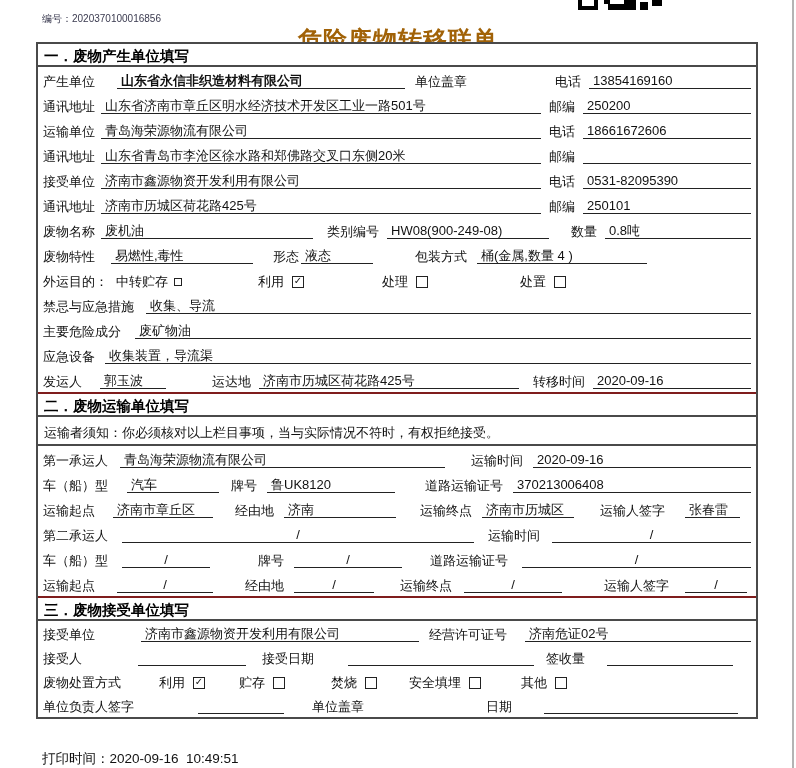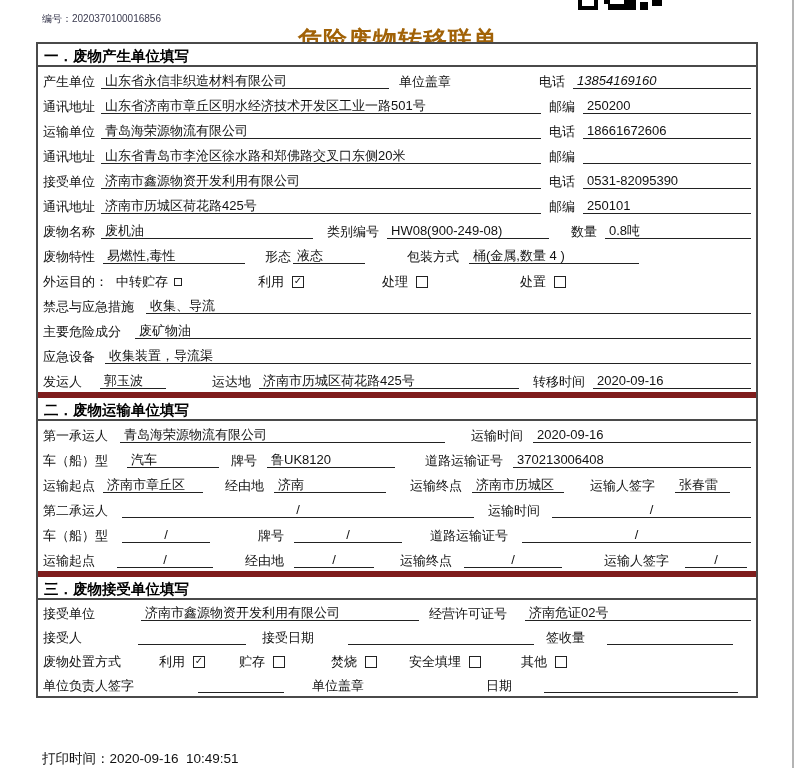--- a/index.html
+++ b/index.html
@@ -9,21 +9,21 @@
   
   .serial{position:absolute;left:42px;top:12px;font-size:10px;color:#3a3a4f;white-space:pre;}
   .doc-title{position:absolute;left:0;right:0;top:3px;text-align:center;
              font-size:24px;font-weight:bold;color:#a16207;letter-spacing:1px;margin-top:21px;}
   .qr{position:absolute;left:578px;top:0;width:86px;height:10px;}
   .qr div{position:absolute;background:#000;}
 
   
   .form-table{position:absolute;left:36px;top:42px;width:722px;box-sizing:border-box;
               border:2px solid #4a4a4a;background:#fff;}
-  .form-section + .form-section{border-top:6px solid #7f1d1d;}
+  .form-section + .form-section{border-top:2px solid #7f1d1d;}
   .section-title{box-sizing:border-box;height:23px;padding:3px 6px 0;
                  font-size:14.5px;font-weight:bold;border-bottom:2px solid #4a4a4a;color:#000;}
   .notice{box-sizing:border-box;height:29px;padding:7px 6px 0;font-size:13px;
           border-bottom:2px solid #4a4a4a;}
   .row{display:flex;align-items:flex-end;box-sizing:border-box;height:25px;padding:0 5px 3px;}
   .form-section:last-child .row{height:24px;}
   .lbl,.txt{font-size:13px;line-height:15px;white-space:nowrap;flex:0 0 auto;}
   .fld{box-sizing:border-box;flex:0 0 auto;height:16px;line-height:15px;font-size:13px;
        padding:0 4px;border-bottom:1.5px solid #222;white-space:nowrap;overflow:hidden;}
   .fld.flex{flex:1 1 auto;}
@@ -55,24 +55,24 @@
     <div style="left:46px;top:0;width:12px;height:10px"></div>
     <div style="left:62px;top:2px;width:8px;height:8px"></div>
     <div style="left:74px;top:0;width:10px;height:6px"></div>
   </div>
 
   <div class="form-table" id="form-root">
       <div class="form-section">
         <div class="section-title">一．废物产生单位填写</div>
         <div class="row">
           <span class="lbl">产生单位</span>
-          <span class="fld" style="width: 288px; margin-left: 6px;">山东省永信非织造材料有限公司</span>
+          <span class="fld" style="width: 288px; margin-left: 22px; font-weight: bold;">山东省永信非织造材料有限公司</span>
           <span class="txt" style="margin-left: 10px;">单位盖章</span>
           <span class="lbl" style="margin-left: 88px;">电话</span>
-          <span class="fld flex" style="margin-left: 8px; font-style: italic;">13854169160</span>
+          <span class="fld flex" style="margin-left: 8px;">13854169160</span>
         </div>
         <div class="row">
           <span class="lbl">通讯地址</span>
           <span class="fld" style="width: 440px; margin-left: 6px;">山东省济南市章丘区明水经济技术开发区工业一路501号</span>
           <span class="lbl" style="margin-left: 8px;">邮编</span>
           <span class="fld flex" style="margin-left: 8px;">250200</span>
         </div>
         <div class="row">
           <span class="lbl">运输单位</span>
           <span class="fld" style="width: 440px; margin-left: 6px;">青岛海荣源物流有限公司</span>
@@ -100,21 +100,21 @@
         <div class="row">
           <span class="lbl">废物名称</span>
           <span class="fld" style="width: 212px; margin-left: 6px;">废机油</span>
           <span class="lbl" style="margin-left: 14px;">类别编号</span>
           <span class="fld" style="width: 162px; margin-left: 8px;">HW08(900-249-08)</span>
           <span class="lbl" style="margin-left: 22px;">数量</span>
           <span class="fld flex" style="margin-left: 8px;">0.8吨</span>
         </div>
         <div class="row">
           <span class="lbl">废物特性</span>
-          <span class="fld" style="width: 142px; margin-left: 8px;">易燃性,毒性</span>
+          <span class="fld" style="width: 142px; margin-left: 16px;">易燃性,毒性</span>
           <span class="lbl" style="margin-left: 20px;">形态</span>
           <span class="fld" style="width: 72px; margin-left: 2px;">液态</span>
           <span class="lbl" style="margin-left: 42px;">包装方式</span>
           <span class="fld" style="width: 170px; margin-left: 10px;">桶(金属,数量 4 )</span>
         </div>
         <div class="row">
           <span class="lbl">外运目的：</span>
           <span class="txt" style="margin-left: 8px;">中转贮存</span>
           <span class="box small" style="margin-left: 6px;"></span>
           <span class="txt" style="margin-left: 76px;">利用</span>
@@ -142,37 +142,38 @@
           <span class="lbl">发运人</span>
           <span class="fld" style="width: 66px; margin-left: 18px;">郭玉波</span>
           <span class="lbl" style="margin-left: 46px;">运达地</span>
           <span class="fld" style="width: 260px; margin-left: 8px;">济南市历城区荷花路425号</span>
           <span class="lbl" style="margin-left: 14px;">转移时间</span>
           <span class="fld flex" style="margin-left: 8px;">2020-09-16</span>
         </div>
       </div>
       <div class="form-section">
         <div class="section-title">二．废物运输单位填写</div>
+        <div class="notice">运输者须知：你必须核对以上栏目事项，当与实际情况不符时，有权拒绝接受。</div>
         <div class="row">
           <span class="lbl">第一承运人</span>
           <span class="fld" style="width: 325px; margin-left: 12px;">青岛海荣源物流有限公司</span>
           <span class="lbl" style="margin-left: 26px;">运输时间</span>
           <span class="fld flex" style="margin-left: 10px;">2020-09-16</span>
         </div>
         <div class="row">
           <span class="lbl">车（船）型</span>
           <span class="fld" style="width: 92px; margin-left: 19px;">汽车</span>
           <span class="lbl" style="margin-left: 12px;">牌号</span>
           <span class="fld" style="width: 128px; margin-left: 10px;">鲁UK8120</span>
           <span class="lbl" style="margin-left: 30px;">道路运输证号</span>
           <span class="fld flex" style="margin-left: 10px;">370213006408</span>
         </div>
         <div class="row">
           <span class="lbl">运输起点</span>
-          <span class="fld" style="width: 100px; margin-left: 8px;">济南市章丘区</span>
+          <span class="fld" style="width: 100px; margin-left: 18px;">济南市章丘区</span>
           <span class="lbl" style="margin-left: 22px;">经由地</span>
           <span class="fld" style="width: 112px; margin-left: 10px;">济南</span>
           <span class="lbl" style="margin-left: 24px;">运输终点</span>
           <span class="fld" style="width: 92px; margin-left: 10px;">济南市历城区</span>
           <span class="lbl" style="margin-left: 26px;">运输人签字</span>
           <span class="fld" style="width: 55px; margin-left: 20px;">张春雷</span>
         </div>
         <div class="row">
           <span class="lbl">第二承运人</span>
           <span class="fld center" style="width: 352px; margin-left: 14px;">/</span>

